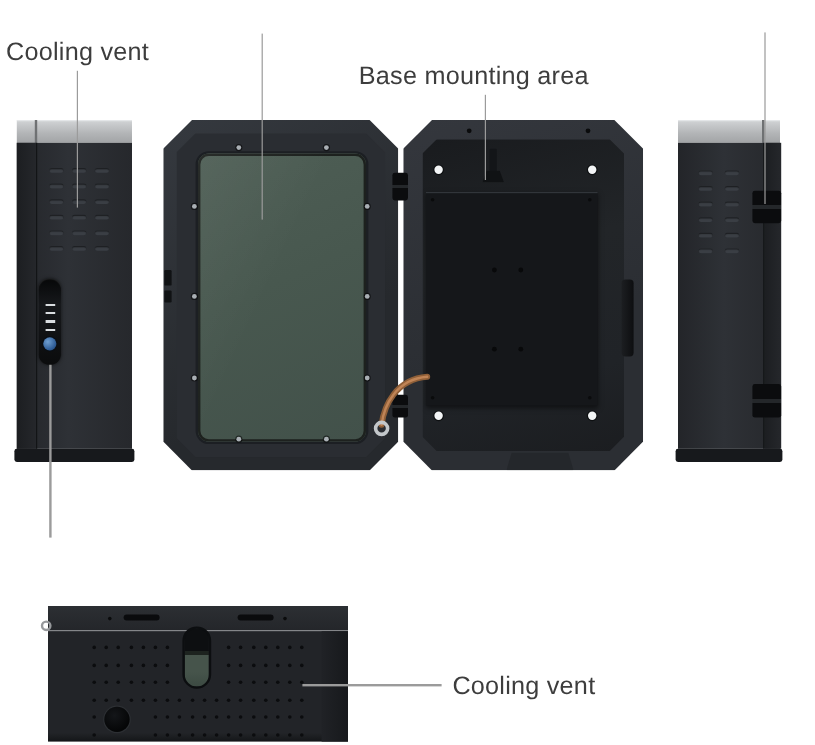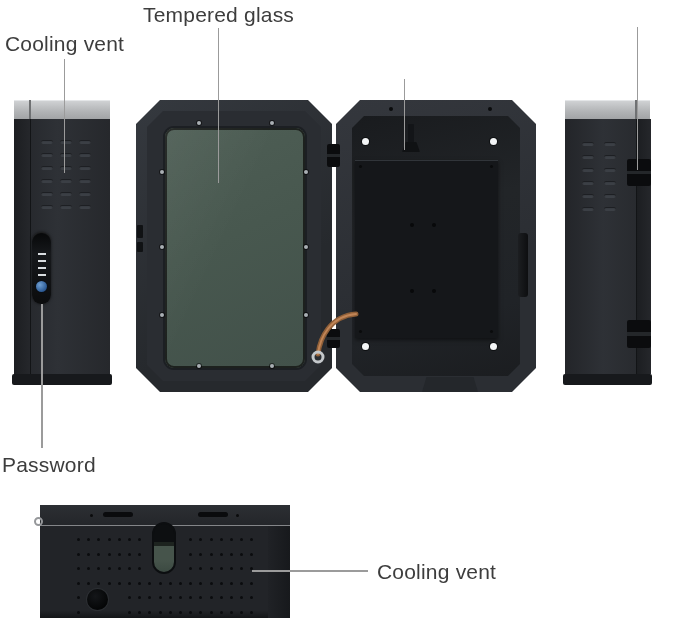--- a/index.html
+++ b/index.html
@@ -91,22 +91,21 @@
   .hook-ring{position:absolute;left:-6px;top:12px;width:9px;height:9px;border-radius:50%;
        border:2.5px solid #96989b;box-sizing:border-box}
   .wire-svg{position:absolute;z-index:22}
 </style>
 </head>
 <body>
 
 <div class="canvas">
 
   <div class="label" style="left:5px;top:31px">Cooling vent</div>
-  <div class="label" style="left:143px;top:2px">Tempered glass</div>
-  <div class="label" style="left:2px;top:452px">Password</div>
+  <div class="label" style="left:299px;top:51px">Base mounting area</div>
   <div class="label" style="left:377px;top:559px">Cooling vent</div>
 
   <div class="leader v" style="left:63.5px;top:59px;height:114px"></div>
   <div class="leader v" style="left:217.5px;top:28px;height:155px"></div>
   <div class="leader v" style="left:403.5px;top:79px;height:71px"></div>
   <div class="leader v" style="left:636.5px;top:27px;height:143px"></div>
   <div class="leader v" style="left:41px;top:304px;height:144px"></div>
   <div class="leader h" style="left:252px;top:570px;width:116px"></div>
 
   <div class="cab" style="left:14px;top:100px;width:96px;height:285px">

